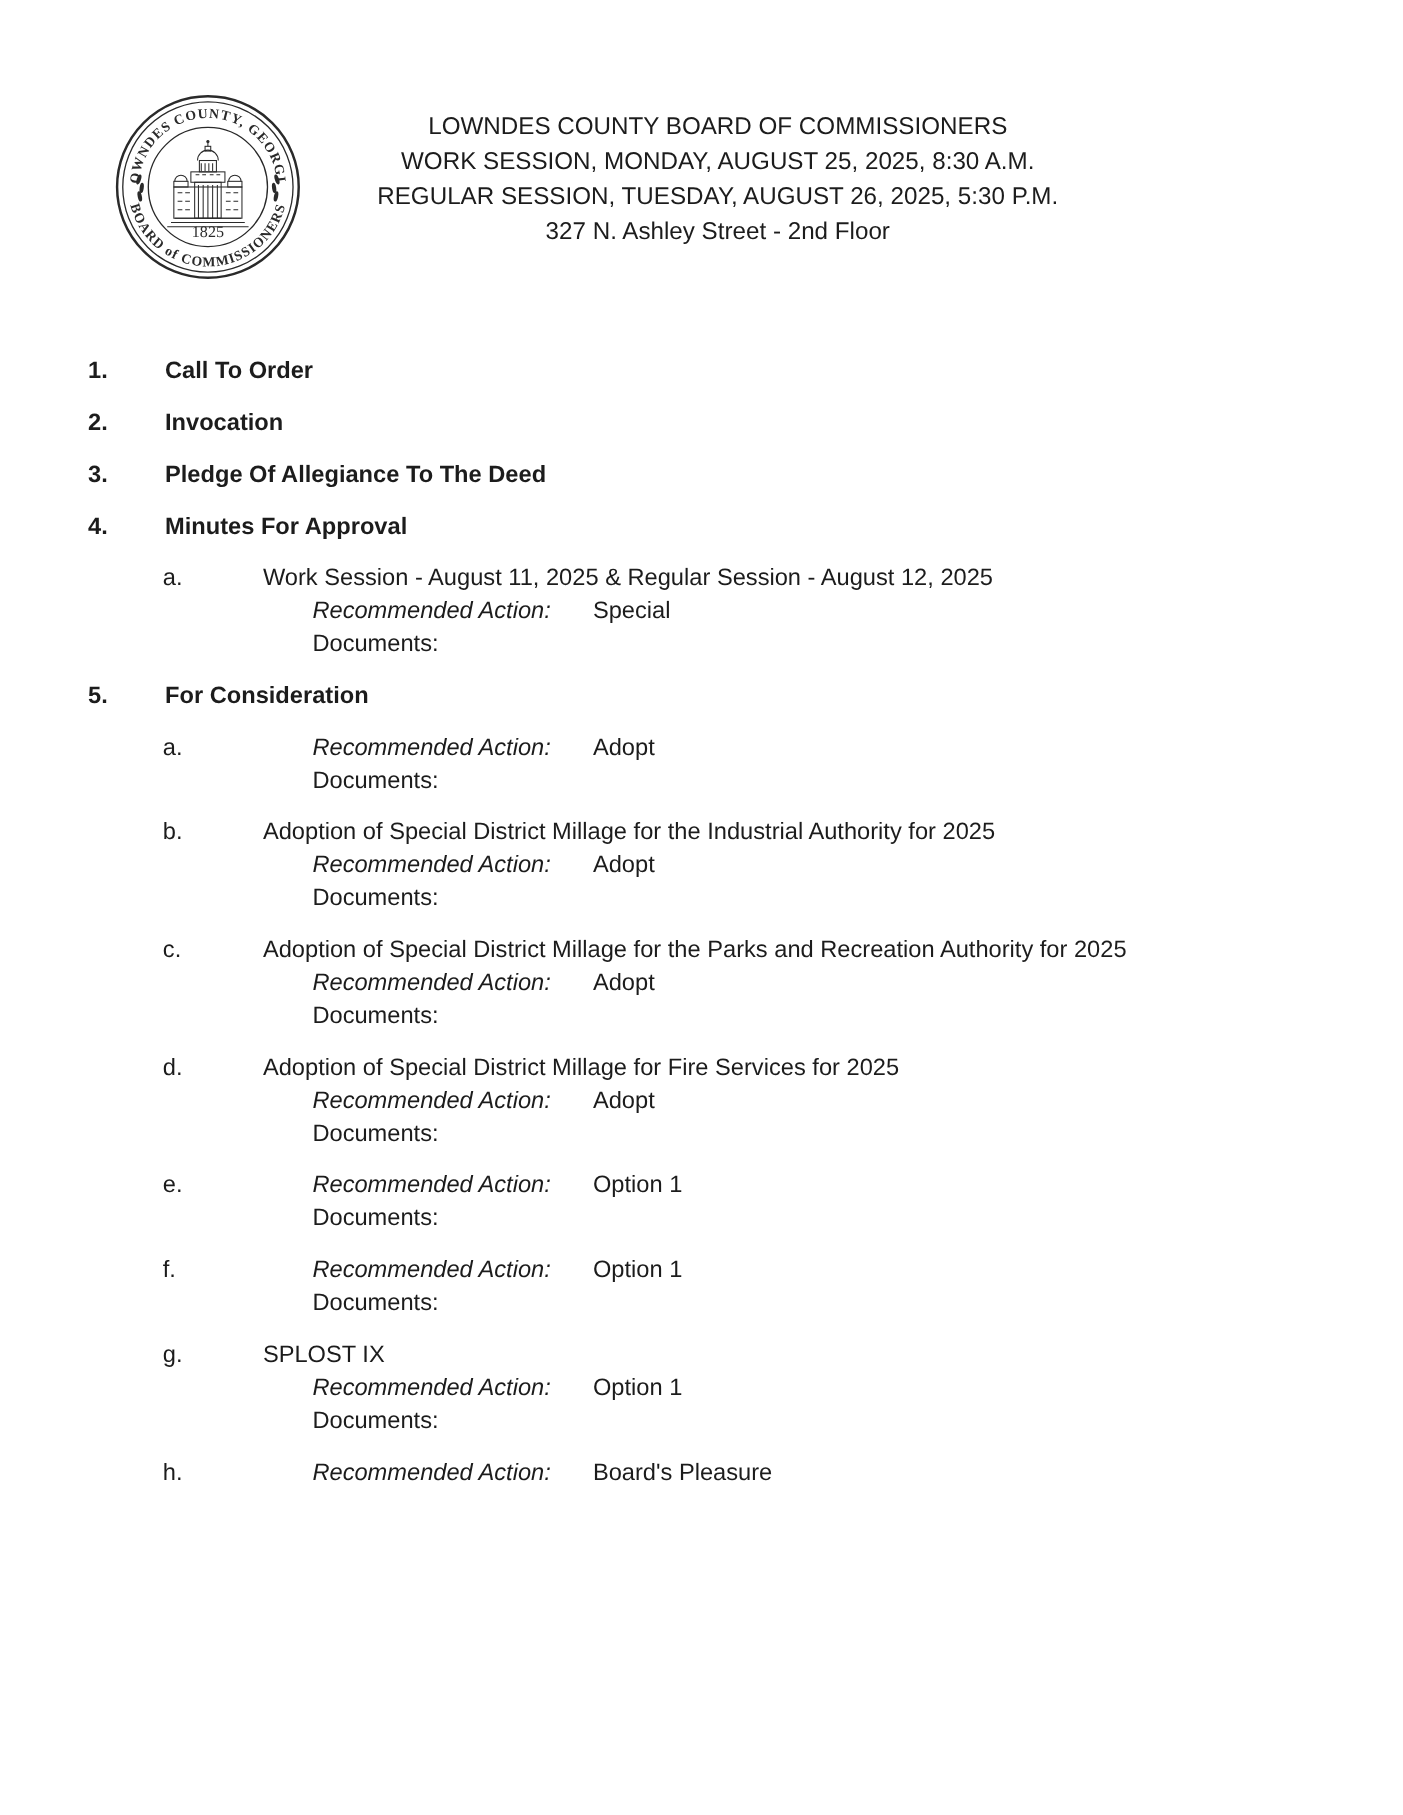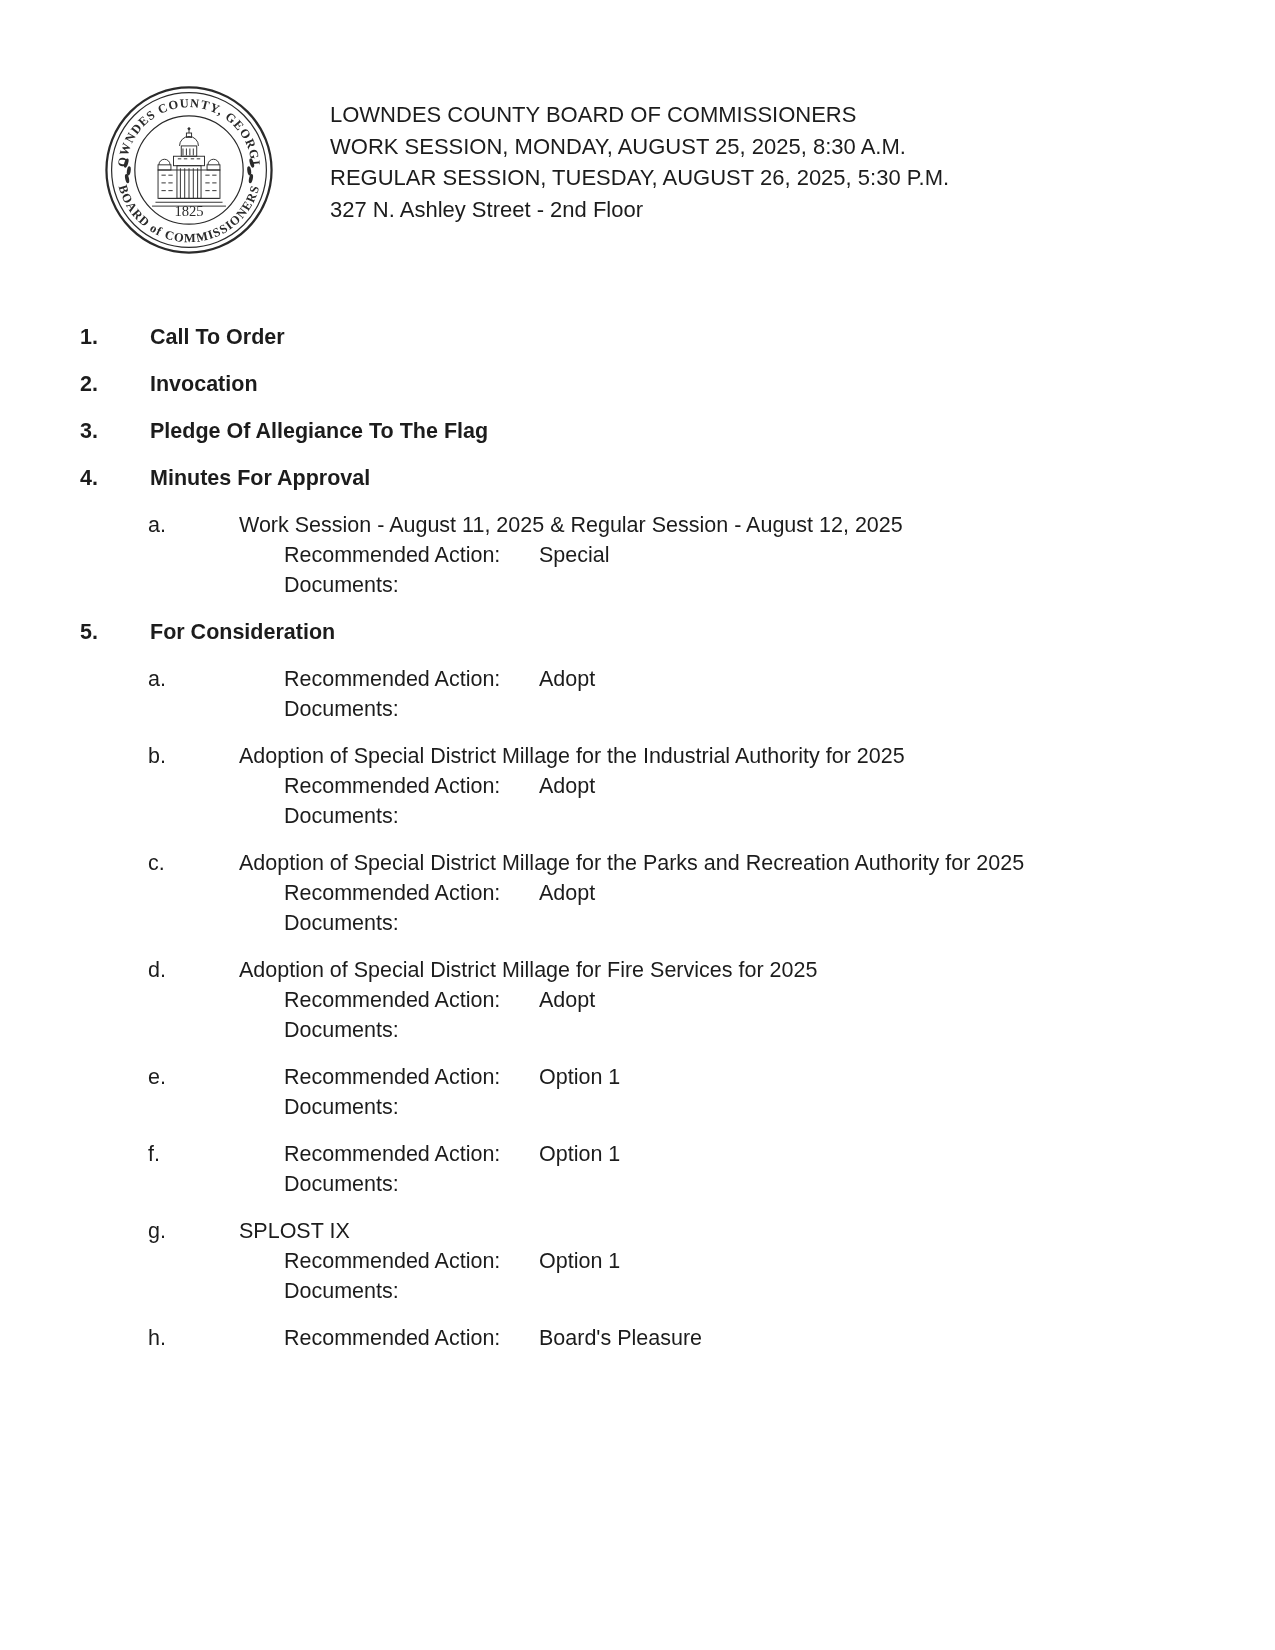--- a/index.html
+++ b/index.html
@@ -17,20 +17,21 @@
     left:103px; top:82px;
     width:172px; height:176px;
   }
   .seal svg { width:100%; height:100%; }
 
   
   .header-text {
     position:absolute;
     left:330px; top:99px;
     width:645px;
+    text-align:center;
     font-size:22px;
     line-height:31.5px;
     white-space:nowrap;
     color:#1c1c1c;
   }
 
   
   .agenda {
     position:absolute;
     left:0; top:322px;
@@ -51,21 +52,21 @@
     padding-left:148px;
     font-size:21.5px;
     line-height:30px;
     margin-top:13px;
     margin-bottom:17px;
   }
   .subletter { width:57px; flex:0 0 57px; }
   .subcontent { flex:1;margin-left:34px; }
   .meta { padding-left:45px; }
   .meta-row { display:flex; }
-  .meta-label { width:255px; flex:0 0 255px; }
+  .meta-label { width:255px; flex:0 0 255px;font-style:italic; }
 </style>
 </head>
 <body>
 
 <div class="seal">
   <svg viewBox="0 0 200 200">
     <defs>
       <path id="arcTop" d="M 27,100 A 73,73 0 0 1 173,100"></path>
       <path id="arcBot" d="M 16,100 A 84,84 0 0 0 184,100"></path>
     </defs>
@@ -137,21 +138,21 @@
     <div class="section-title">Call To Order</div>
   </div>
 
   <div class="section-title-row">
     <div class="section-num">2.</div>
     <div class="section-title">Invocation</div>
   </div>
 
   <div class="section-title-row">
     <div class="section-num">3.</div>
-    <div class="section-title">Pledge Of Allegiance To The Flag</div>
+    <div class="section-title">Pledge Of Allegiance To The Deed</div>
   </div>
 
   <div class="section-title-row">
     <div class="section-num">4.</div>
     <div class="section-title">Minutes For Approval</div>
   </div>
   <div class="section-items">
     <div class="subitem">
       <div class="subletter">a.</div>
       <div class="subcontent">

